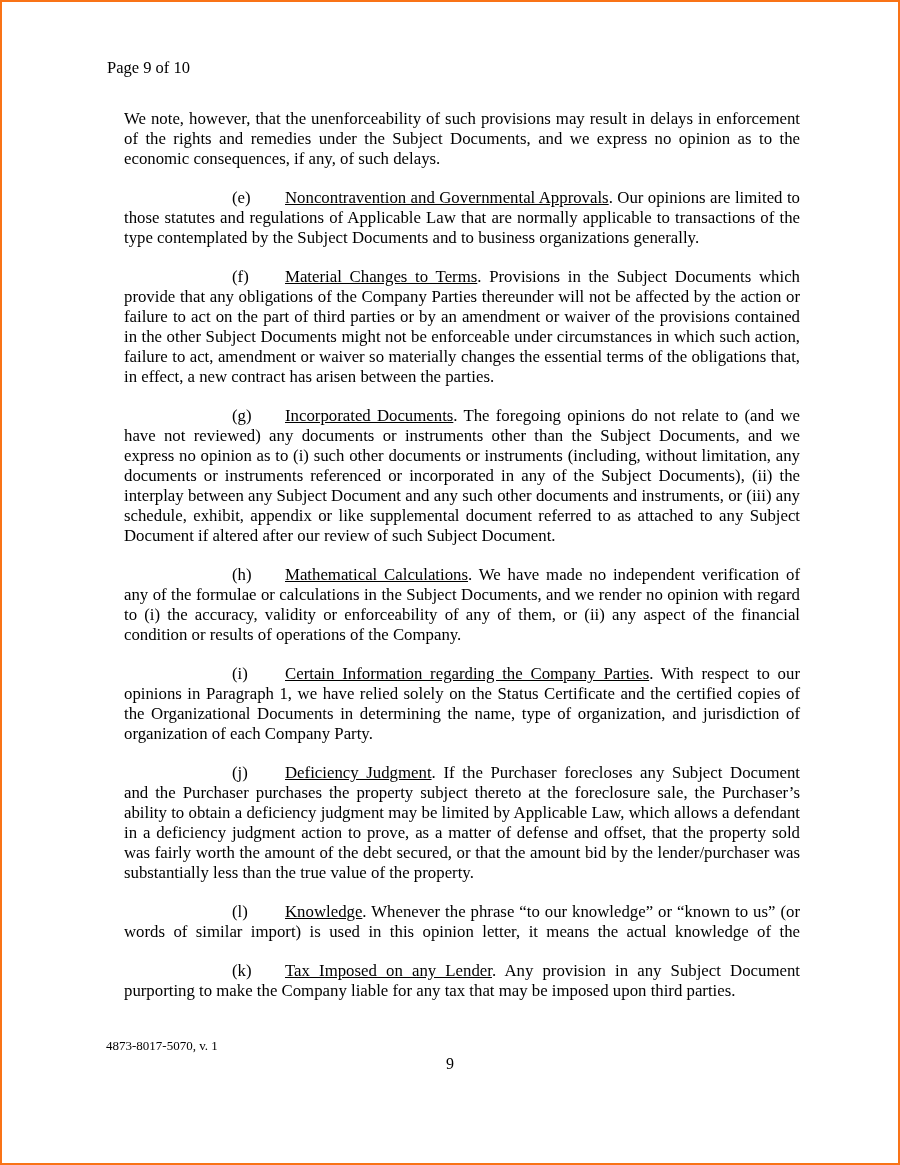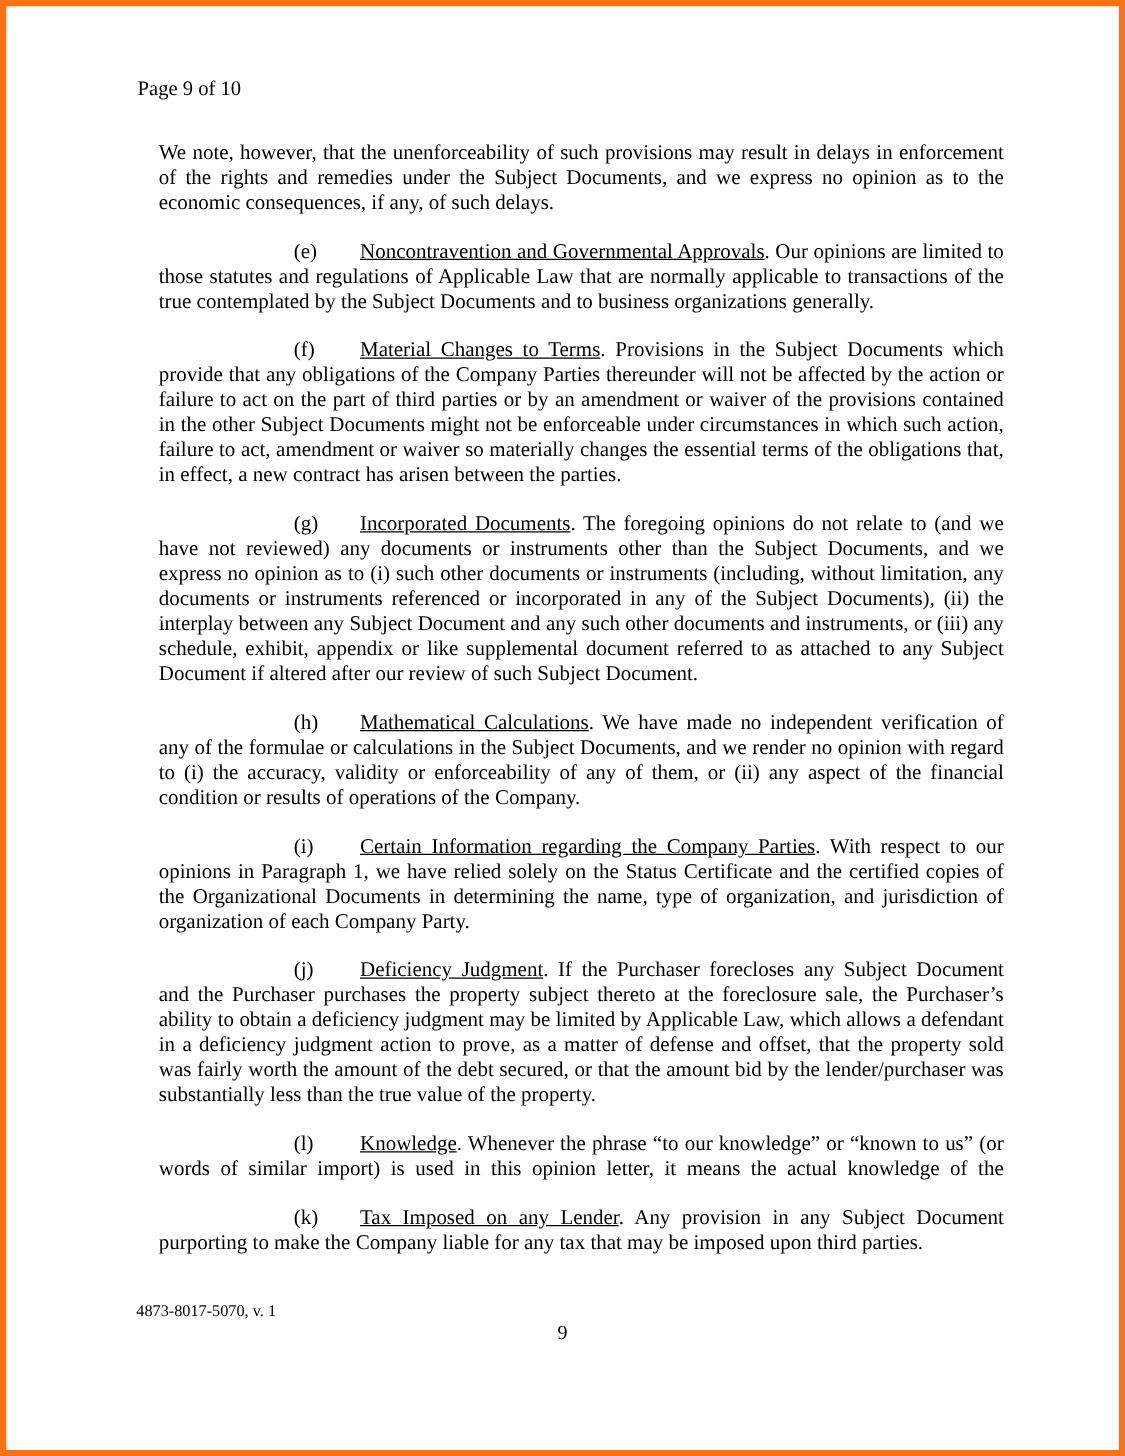--- a/index.html
+++ b/index.html
@@ -4,21 +4,21 @@
 <style>
   * { box-sizing: border-box; }
   html, body { margin: 0; padding: 0; background: #ffffff; }
   .page {
     position: relative;
     width: 900px;
     height: 1165px;
     background: #ffffff;
     color: #000000;
     font-family: "Liberation Serif", "DejaVu Serif", serif;
-    border: 5px solid #f97316;
+    border: 2px solid #f97316;
     overflow: hidden;
   }
   .header {
     position: absolute;
     top: 56px;
     left: 105px;
     font-size: 16.5px;
   }
   .content {
     position: absolute;
@@ -60,21 +60,21 @@
 <div class="page">
 
   <div class="header">
     <span>Page 9 of 10</span>
   </div>
 
   <div class="content">
 
     <p class="para"><span>We note, however, that the unenforceability of such provisions may result in delays in enforcement of the rights and remedies under the Subject Documents, and we express no opinion as to the economic consequences, if any, of such delays.</span></p>
 
-    <p class="para lettered"><span class="plabel">(e)</span><span class="pheading">Noncontravention and Governmental Approvals</span><span class="pbody">.  Our opinions are limited to those statutes and regulations of Applicable Law that are normally applicable to transactions of the true contemplated by the Subject Documents and to business organizations generally.</span></p>
+    <p class="para lettered"><span class="plabel">(e)</span><span class="pheading">Noncontravention and Governmental Approvals</span><span class="pbody">.  Our opinions are limited to those statutes and regulations of Applicable Law that are normally applicable to transactions of the type contemplated by the Subject Documents and to business organizations generally.</span></p>
 
     <p class="para lettered"><span class="plabel">(f)</span><span class="pheading">Material Changes to Terms</span><span class="pbody">.  Provisions in the Subject Documents which provide that any obligations of the Company Parties thereunder will not be affected by the action or failure to act on the part of third parties or by an amendment or waiver of the provisions contained in the other Subject Documents might not be enforceable under circumstances in which such action, failure to act, amendment or waiver so materially changes the essential terms of the obligations that, in effect, a new contract has arisen between the parties.</span></p>
 
     <p class="para lettered"><span class="plabel">(g)</span><span class="pheading">Incorporated Documents</span><span class="pbody">.  The foregoing opinions do not relate to (and we have not reviewed) any documents or instruments other than the Subject Documents, and we express no opinion as to (i) such other documents or instruments (including, without limitation, any documents or instruments referenced or incorporated in any of the Subject Documents), (ii) the interplay between any Subject Document and any such other documents and instruments, or (iii) any schedule, exhibit, appendix or like supplemental document referred to as attached to any Subject Document if altered after our review of such Subject Document.</span></p>
 
     <p class="para lettered"><span class="plabel">(h)</span><span class="pheading">Mathematical Calculations</span><span class="pbody">.  We have made no independent verification of any of the formulae or calculations in the Subject Documents, and we render no opinion with regard to (i) the accuracy, validity or enforceability of any of them, or (ii) any aspect of the financial condition or results of operations of the Company.</span></p>
 
     <p class="para lettered"><span class="plabel">(i)</span><span class="pheading">Certain Information regarding the Company Parties</span><span class="pbody">. With respect to our opinions in Paragraph 1, we have relied solely on the Status Certificate and the certified copies of the Organizational Documents in determining the name, type of organization, and jurisdiction of organization of each Company Party.</span></p>
 
     <p class="para lettered"><span class="plabel">(j)</span><span class="pheading">Deficiency Judgment</span><span class="pbody">.  If the Purchaser forecloses any Subject Document and the Purchaser purchases the property subject thereto at the foreclosure sale, the Purchaser’s ability to obtain a deficiency judgment may be limited by Applicable Law, which allows a defendant in a deficiency judgment action to prove, as a matter of defense and offset, that the property sold was fairly worth the amount of the debt secured, or that the amount bid by the lender/purchaser was substantially less than the true value of the property.</span></p>

